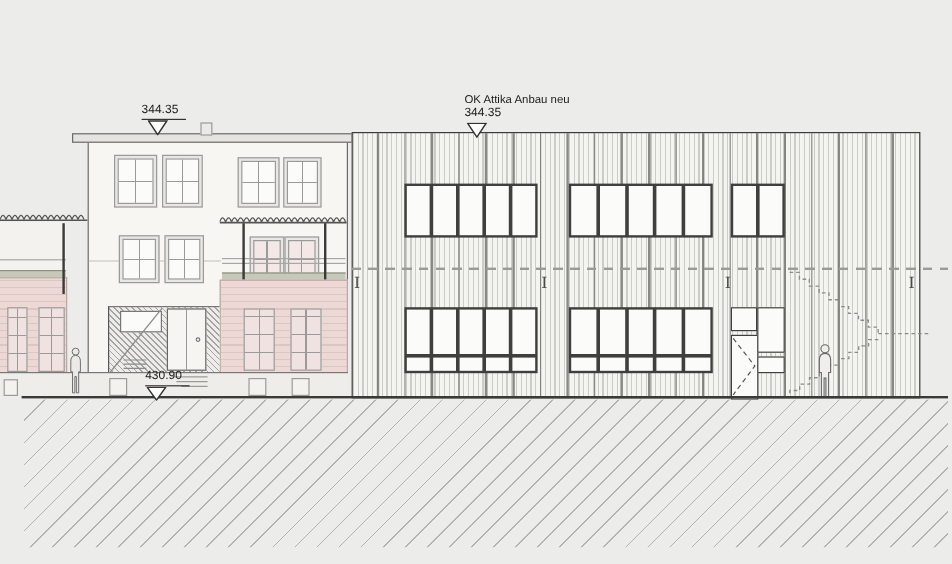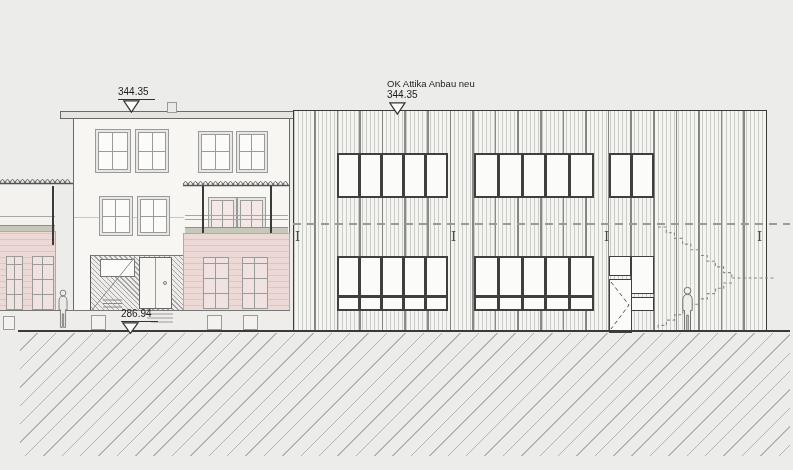--- a/index.html
+++ b/index.html
@@ -278,19 +278,19 @@
 
   <div class="abs" style="left:362px;top:78px;margin-left:25px;">
     <div class="mk-label">OK Attika Anbau neu</div>
     <div class="mk-text" style="width:33px;border-bottom:none;">344.35</div>
     <svg width="17" height="13" style="margin-left:2px;">
       <polygon points="0.8,0.8 16,0.8 8.4,12.2" fill="#fdfdfc" stroke="#333" stroke-width="1.2"></polygon>
     </svg>
   </div>
 
   <div class="abs" style="left:121px;top:308px;">
-    <div class="mk-text" style="width:37px;">286.94</div>
+    <div class="mk-text" style="width:37px;">430.90</div>
     <svg width="17" height="12" style="margin-left:1px;">
       <polygon points="0.8,0.8 16,0.8 8.4,11.4" fill="#fdfdfc" stroke="#333" stroke-width="1.2"></polygon>
     </svg>
   </div>
 
 </div>
 
 </body></html>

